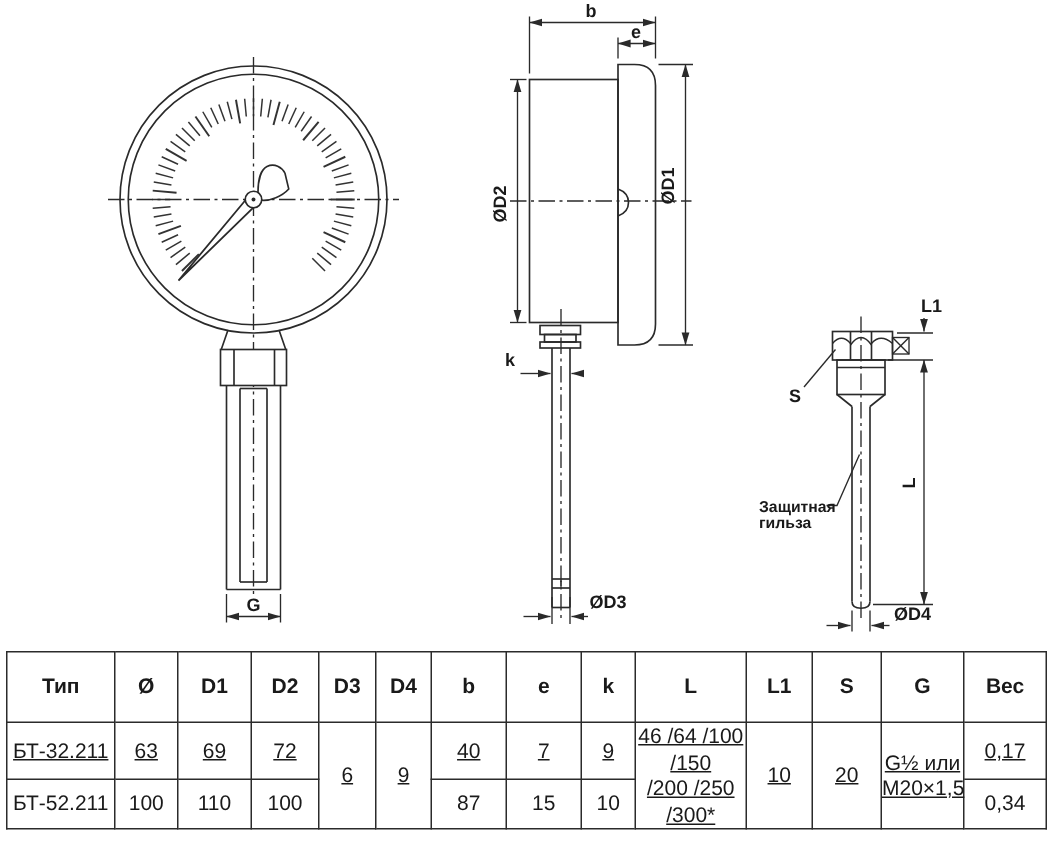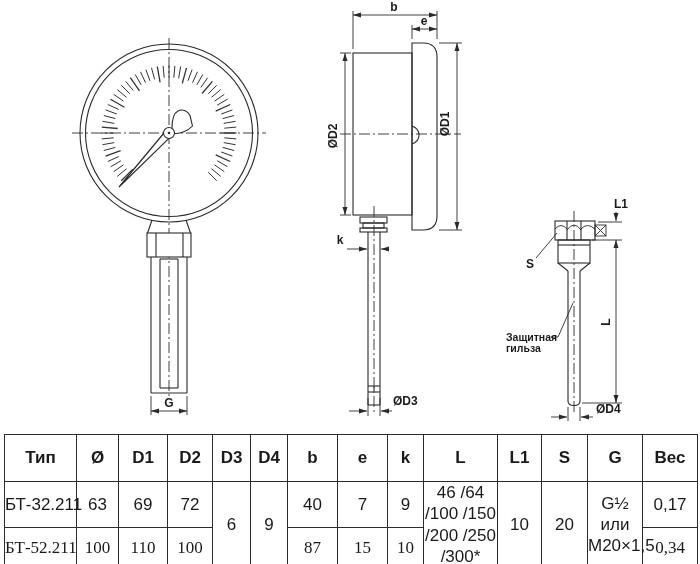--- a/index.html
+++ b/index.html
@@ -9,27 +9,27 @@
   }
   svg{position:absolute;left:0;top:0;}
   svg text{font-family:"Liberation Sans",sans-serif;font-weight:bold;font-size:12px;fill:#1a1a1a;}
   svg text.small{font-size:10.5px;}
   .spec-table{
     position:absolute;left:4px;top:434px;width:693px;
     border-collapse:collapse;table-layout:fixed;
   }
   .spec-table th,.spec-table td{
     border:1px solid #2b2b2b;text-align:center;vertical-align:middle;
-    font-size:17px;padding:0;line-height:1.25;color:#1a1a1a;
+    font-size:14px;padding:0;line-height:1.25;color:#1a1a1a;
   }
   .spec-table th{font-weight:bold;}
   .spec-table td{font-weight:normal;}
   tr.hdr{height:47px;}
-  tr.r1{height:38px;}
-  tr.r2{height:33px;font-family:Liberation Serif, serif;}
+  tr.r1{height:38px;text-decoration:underline;}
+  tr.r2{height:33px;}
 </style>
 </head>
 <body>
 
 <div class="screen">
 
 <svg width="700" height="432" viewBox="0 0 700 432">
   <defs>
     <marker id="arr" markerWidth="9" markerHeight="7" refX="8.4" refY="3" orient="auto-start-reverse" markerUnits="userSpaceOnUse">
       <path d="M0,0.4 L8.5,3 L0,5.6 Z" fill="#2a2a2a"></path>

